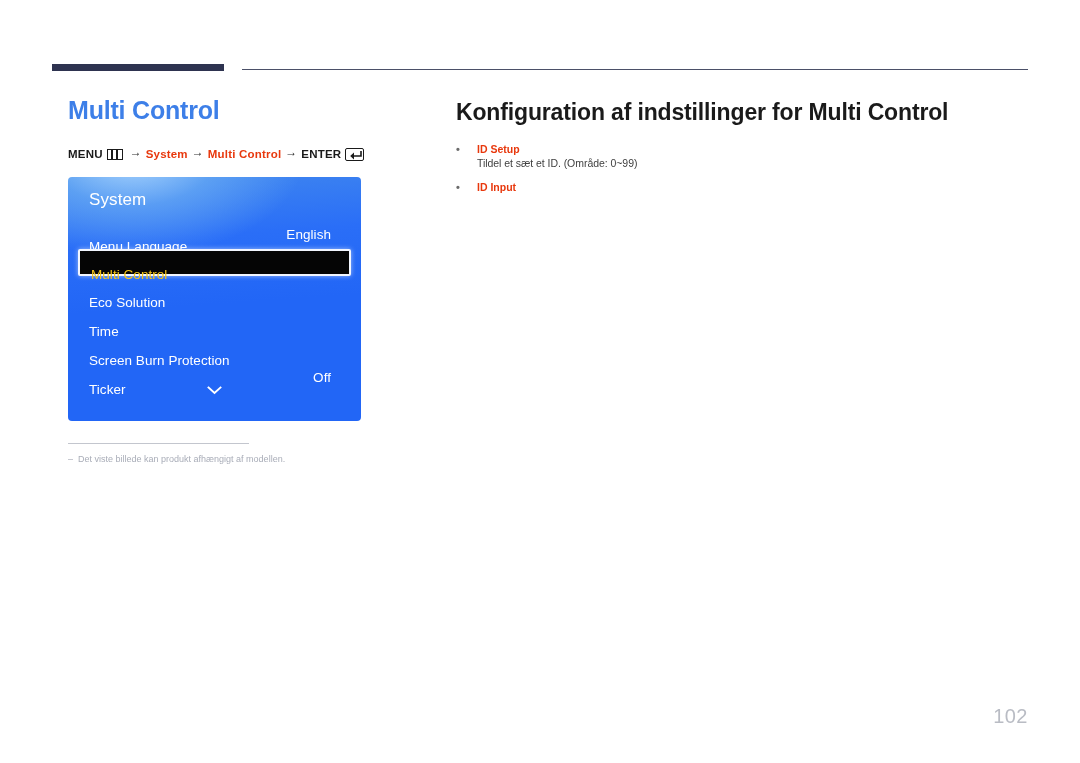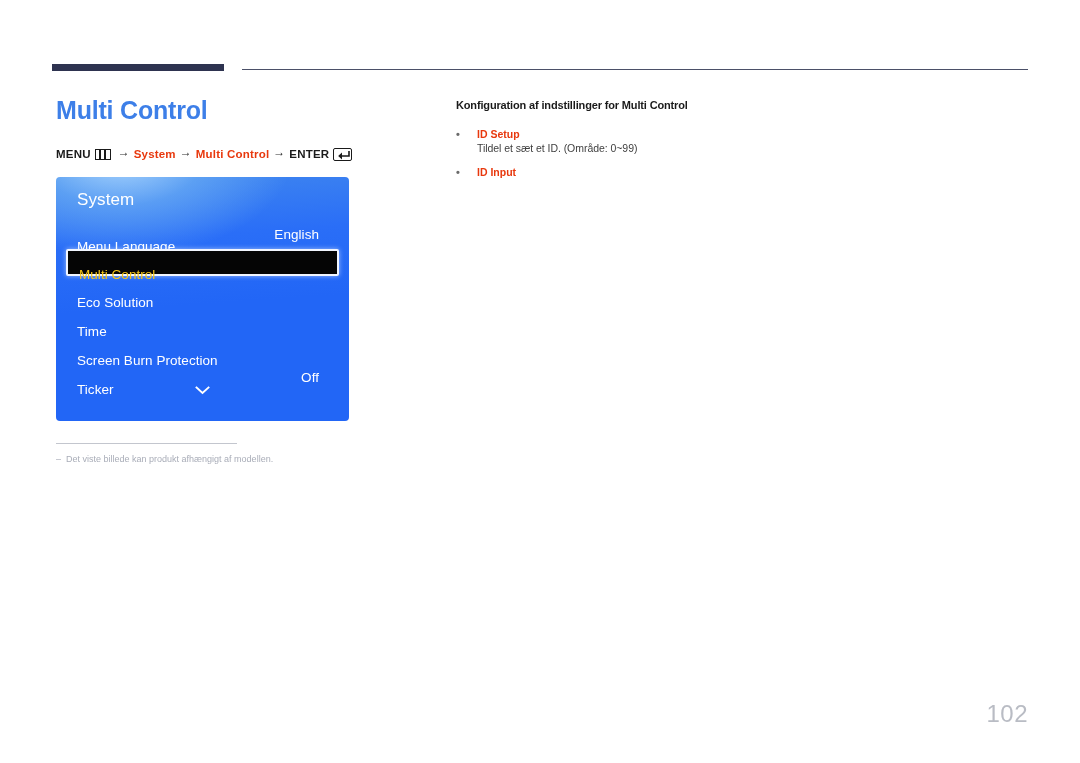--- a/index.html
+++ b/index.html
@@ -35,21 +35,21 @@
     left: 190px;
     top: 5px;
     width: 786px;
     height: 1px;
     background: #4b5068;
   }
 
   
   .left-col {
     position: absolute;
-    left: 56px;
+    left: 68px;
     top: 95px;
     width: 372px;
   }
 
   .page-title {
     font-size: 25px;
     font-weight: bold;
     color: #3d7fe8;
     letter-spacing: -0.2px;
     line-height: 1.2;
@@ -187,21 +187,21 @@
 
   
   .right-col {
     position: absolute;
     left: 456px;
     top: 99px;
     width: 576px;
   }
 
   .section-title {
-    font-size: 11px;
+    font-size: 23px;
     font-weight: bold;
     color: #1a1a1a;
     letter-spacing: -0.15px;
   }
 
   .bullets { margin-top: 17px; }
 
   .bullet-block { margin-bottom: 9px; }
 
   .bullet-head {
@@ -237,21 +237,21 @@
     margin: 0 1px;
     background: #fff;
   }
   .icon-enter-sm svg { position: absolute; left: 1.5px; top: 0.5px; }
 
   
   .page-number {
     position: absolute;
     right: 52px;
     bottom: 35px;
-    font-size: 24px;
+    font-size: 20px;
     color: #b9bcc4;
     letter-spacing: 0.5px;
   }
 </style>
 </head>
 <body>
 
 <div class="top-rules">
   <div class="rule-thick"></div>
   <div class="rule-thin"></div>

